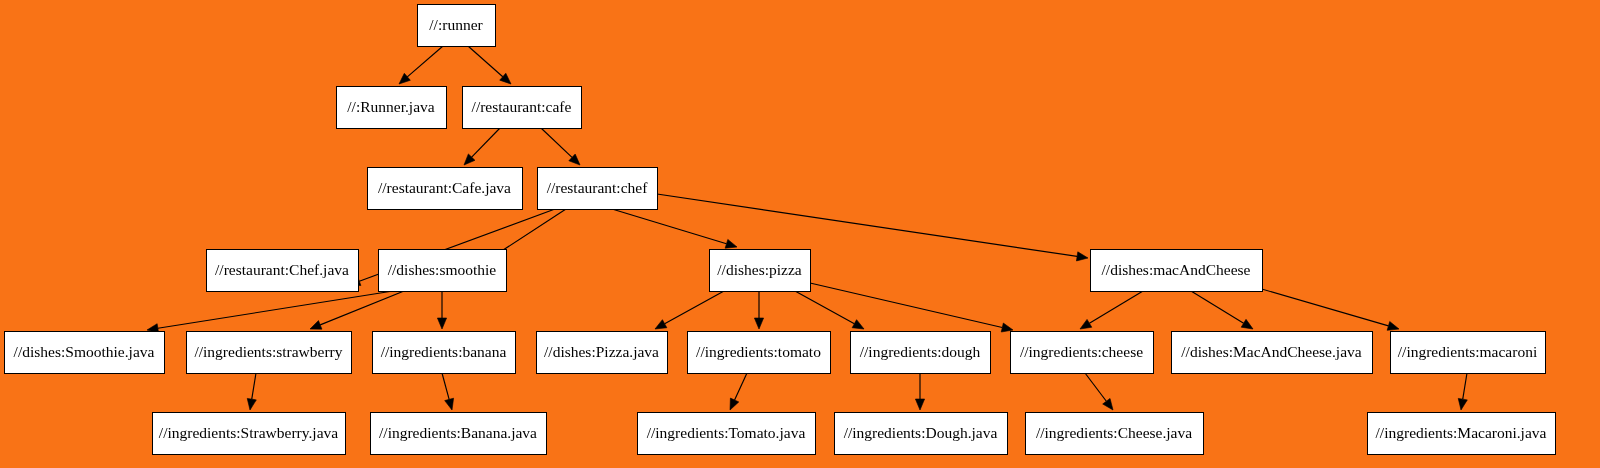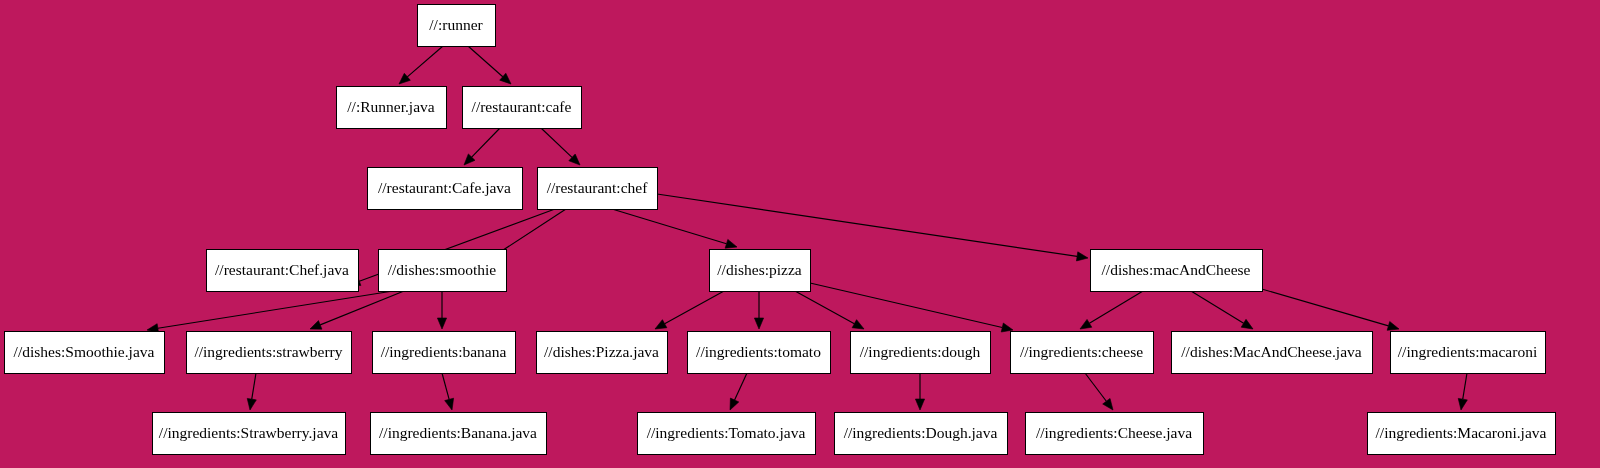--- a/index.html
+++ b/index.html
@@ -7,21 +7,21 @@
     padding: 0;
     background: #ffffff;
   }
   body {
     font-family: "Liberation Serif", "DejaVu Serif", serif;
   }
   #graph-root {
     position: relative;
     width: 1600px;
     height: 468px;
-    background: #be185d;
+    background: #f97316;
     overflow: hidden;
   }
   svg#graph-svg {
     display: block;
     width: 1600px;
     height: 468px;
   }
   .node-box {
     fill: #ffffff;
     stroke: #000000;

